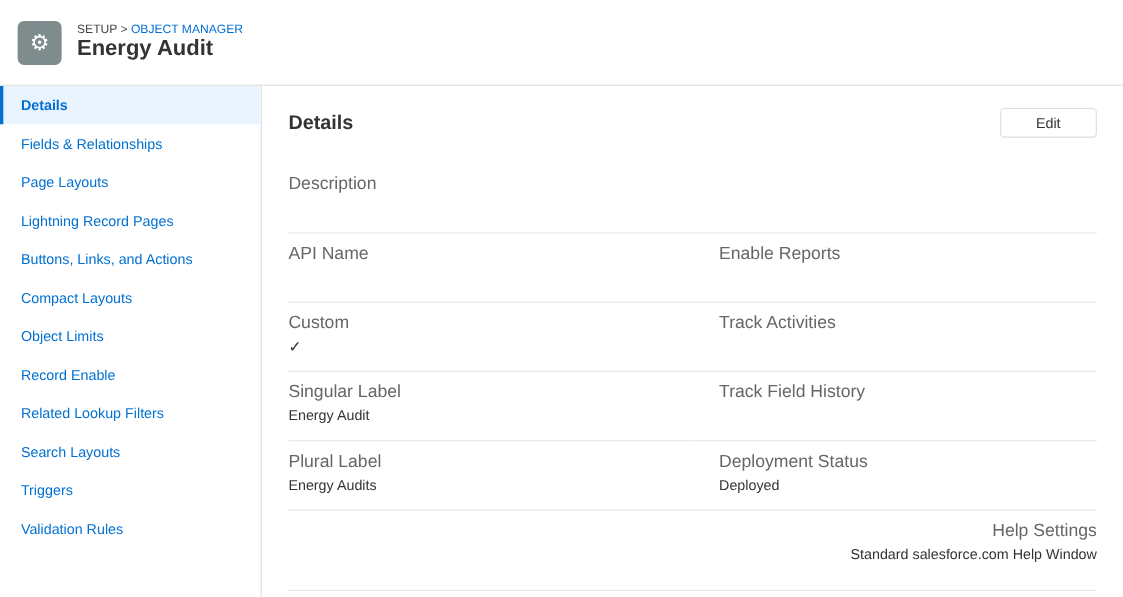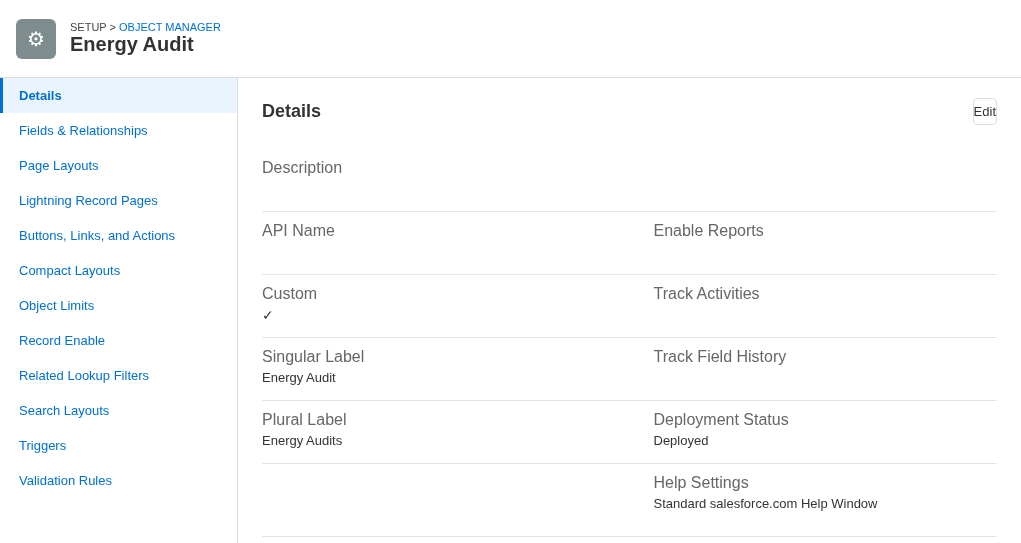--- a/index.html
+++ b/index.html
@@ -81,21 +81,21 @@
       justify-content: space-between;
       align-items: center;
       margin-bottom: 24px;
     }
     .main-title {
       font-size: 18px;
       font-weight: 600;
       color: #333;
     }
     .edit-btn {
-      padding: 5px 0;
+      padding: 5px 32px;
       border: 1px solid #ddd;
       background: #fff;
       border-radius: 4px;
       font-size: 13px;
       color: #333;
       cursor: pointer;
     }
 
     
     .details-grid {
@@ -220,21 +220,21 @@
         <div class="field-value">Energy Audits</div>
       </div>
 
       <div class="field-section right">
         <div class="field-label">Deployment Status</div>
         <div class="field-value">Deployed</div>
       </div>
 
       <div class="field-section" style="border-bottom: none;"></div>
 
-      <div class="field-section right" style="border-bottom: none;">
+      <div class="field-section right" style="border-bottom: none; text-align: right;">
         <div class="field-label">Help Settings</div>
         <div class="field-value">Standard salesforce.com Help Window</div>
       </div>
 
       <div class="bottom-divider"></div>
     </div>
   </div>
 </div>
 
 </body></html>

